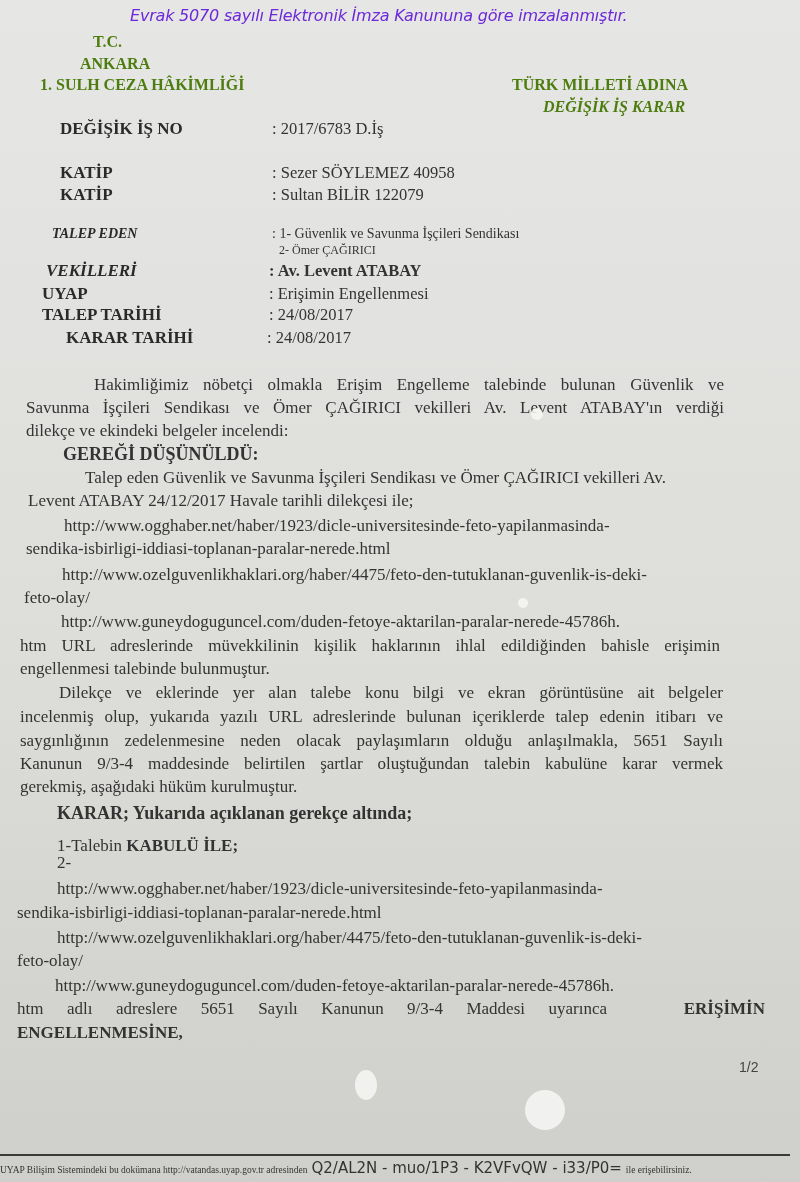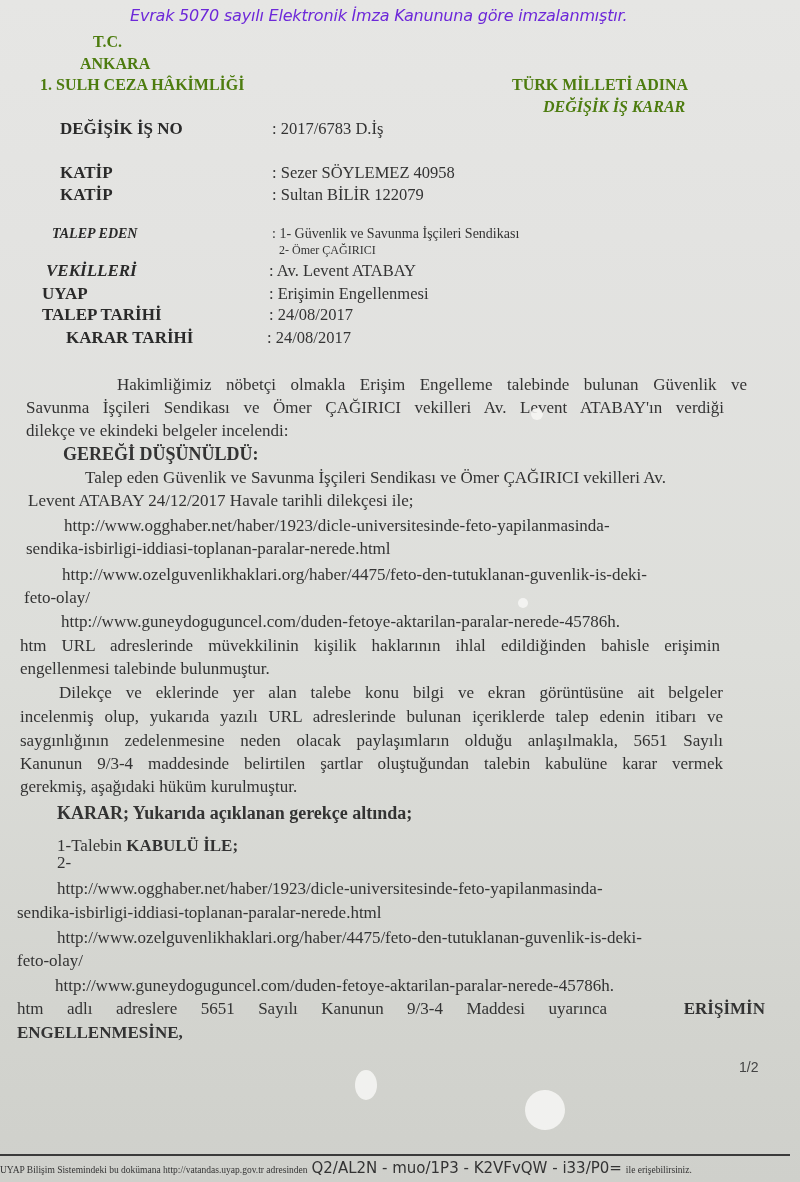--- a/index.html
+++ b/index.html
@@ -38,33 +38,33 @@
   <div class="abs val" style="left:272px;top:163px;">: Sezer SÖYLEMEZ  40958</div>
 
   <div class="abs lbl" style="left:60px;top:185px;">KATİP</div>
   <div class="abs val" style="left:272px;top:185px;">: Sultan BİLİR  122079</div>
 
   <div class="abs lbl" style="left:52px;top:226px;font-size:14px;font-style:italic;">TALEP EDEN</div>
   <div class="abs val" style="left:272px;top:226px;font-size:14px;">: 1- Güvenlik ve Savunma İşçileri  Sendikası</div>
   <div class="abs val" style="left:279px;top:243px;font-size:12px;">2- Ömer ÇAĞIRICI</div>
 
   <div class="abs lbl" style="left:46px;top:261px;font-style:italic;">VEKİLLERİ</div>
-  <div class="abs val" style="left:269px;top:261px;">: Av. Levent ATABAY</div>
+  <div class="abs val" style="left:269px;top:261px;font-weight:bold;">: Av. Levent ATABAY</div>
 
   <div class="abs lbl" style="left:42px;top:284px;">UYAP</div>
   <div class="abs val" style="left:269px;top:284px;">: Erişimin Engellenmesi</div>
 
   <div class="abs lbl" style="left:42px;top:305px;">TALEP TARİHİ</div>
   <div class="abs val" style="left:269px;top:305px;">: 24/08/2017</div>
 
   <div class="abs lbl" style="left:40px;top:328px;margin-left:26px;">KARAR TARİHİ</div>
   <div class="abs val" style="left:267px;top:328px;">: 24/08/2017</div>
 </div>
 
-<div class="abs body" style="left:94px;top:375px;width:630px;text-align:justify;text-align-last:justify;margin-left:23px;">Hakimliğimiz nöbetçi olmakla Erişim Engelleme talebinde bulunan Güvenlik ve</div>
+<div class="abs body" style="left:94px;top:375px;width:630px;text-align:justify;text-align-last:justify;">Hakimliğimiz nöbetçi olmakla Erişim Engelleme talebinde bulunan Güvenlik ve</div>
 <div class="abs body" style="left:26px;top:398px;width:698px;text-align:justify;text-align-last:justify;">Savunma İşçileri Sendikası ve Ömer ÇAĞIRICI vekilleri Av. Levent ATABAY'ın verdiği</div>
 <div class="abs body" style="left:26px;top:421px;">dilekçe ve ekindeki belgeler incelendi:</div>
 
 <div class="abs body bold" style="left:63px;top:444px;font-size:18px;">GEREĞİ DÜŞÜNÜLDÜ:</div>
 
 <div class="abs body" style="left:85px;top:468px;width:650px;">Talep eden Güvenlik ve Savunma İşçileri Sendikası ve Ömer ÇAĞIRICI vekilleri Av.</div>
 <div class="abs body" style="left:28px;top:491px;">Levent ATABAY 24/12/2017 Havale  tarihli dilekçesi ile;</div>
 
 <div class="abs body" style="left:64px;top:516px;">http://www.ogghaber.net/haber/1923/dicle-universitesinde-feto-yapilanmasinda-</div>
 <div class="abs body" style="left:26px;top:539px;">sendika-isbirligi-iddiasi-toplanan-paralar-nerede.html</div>

